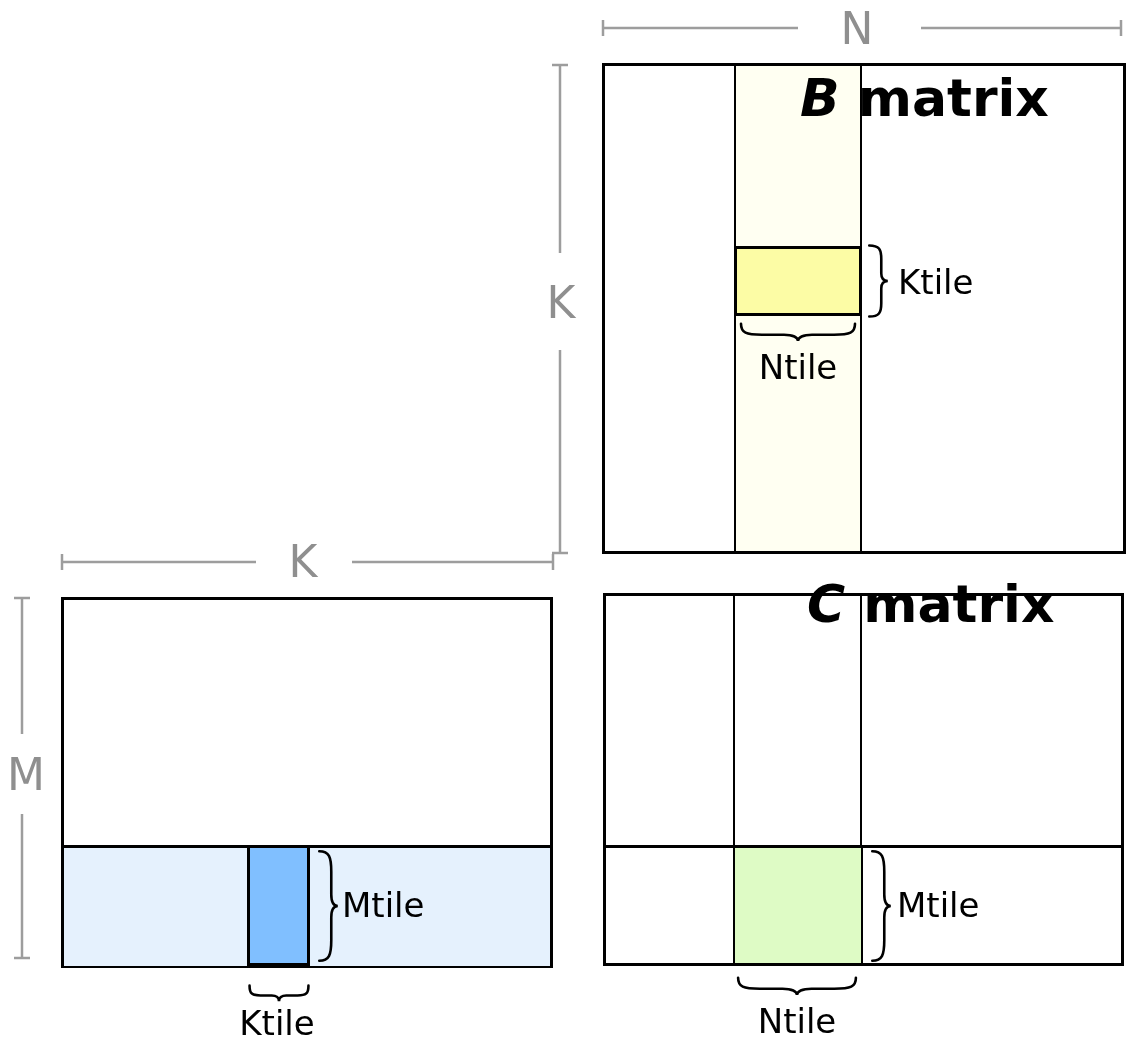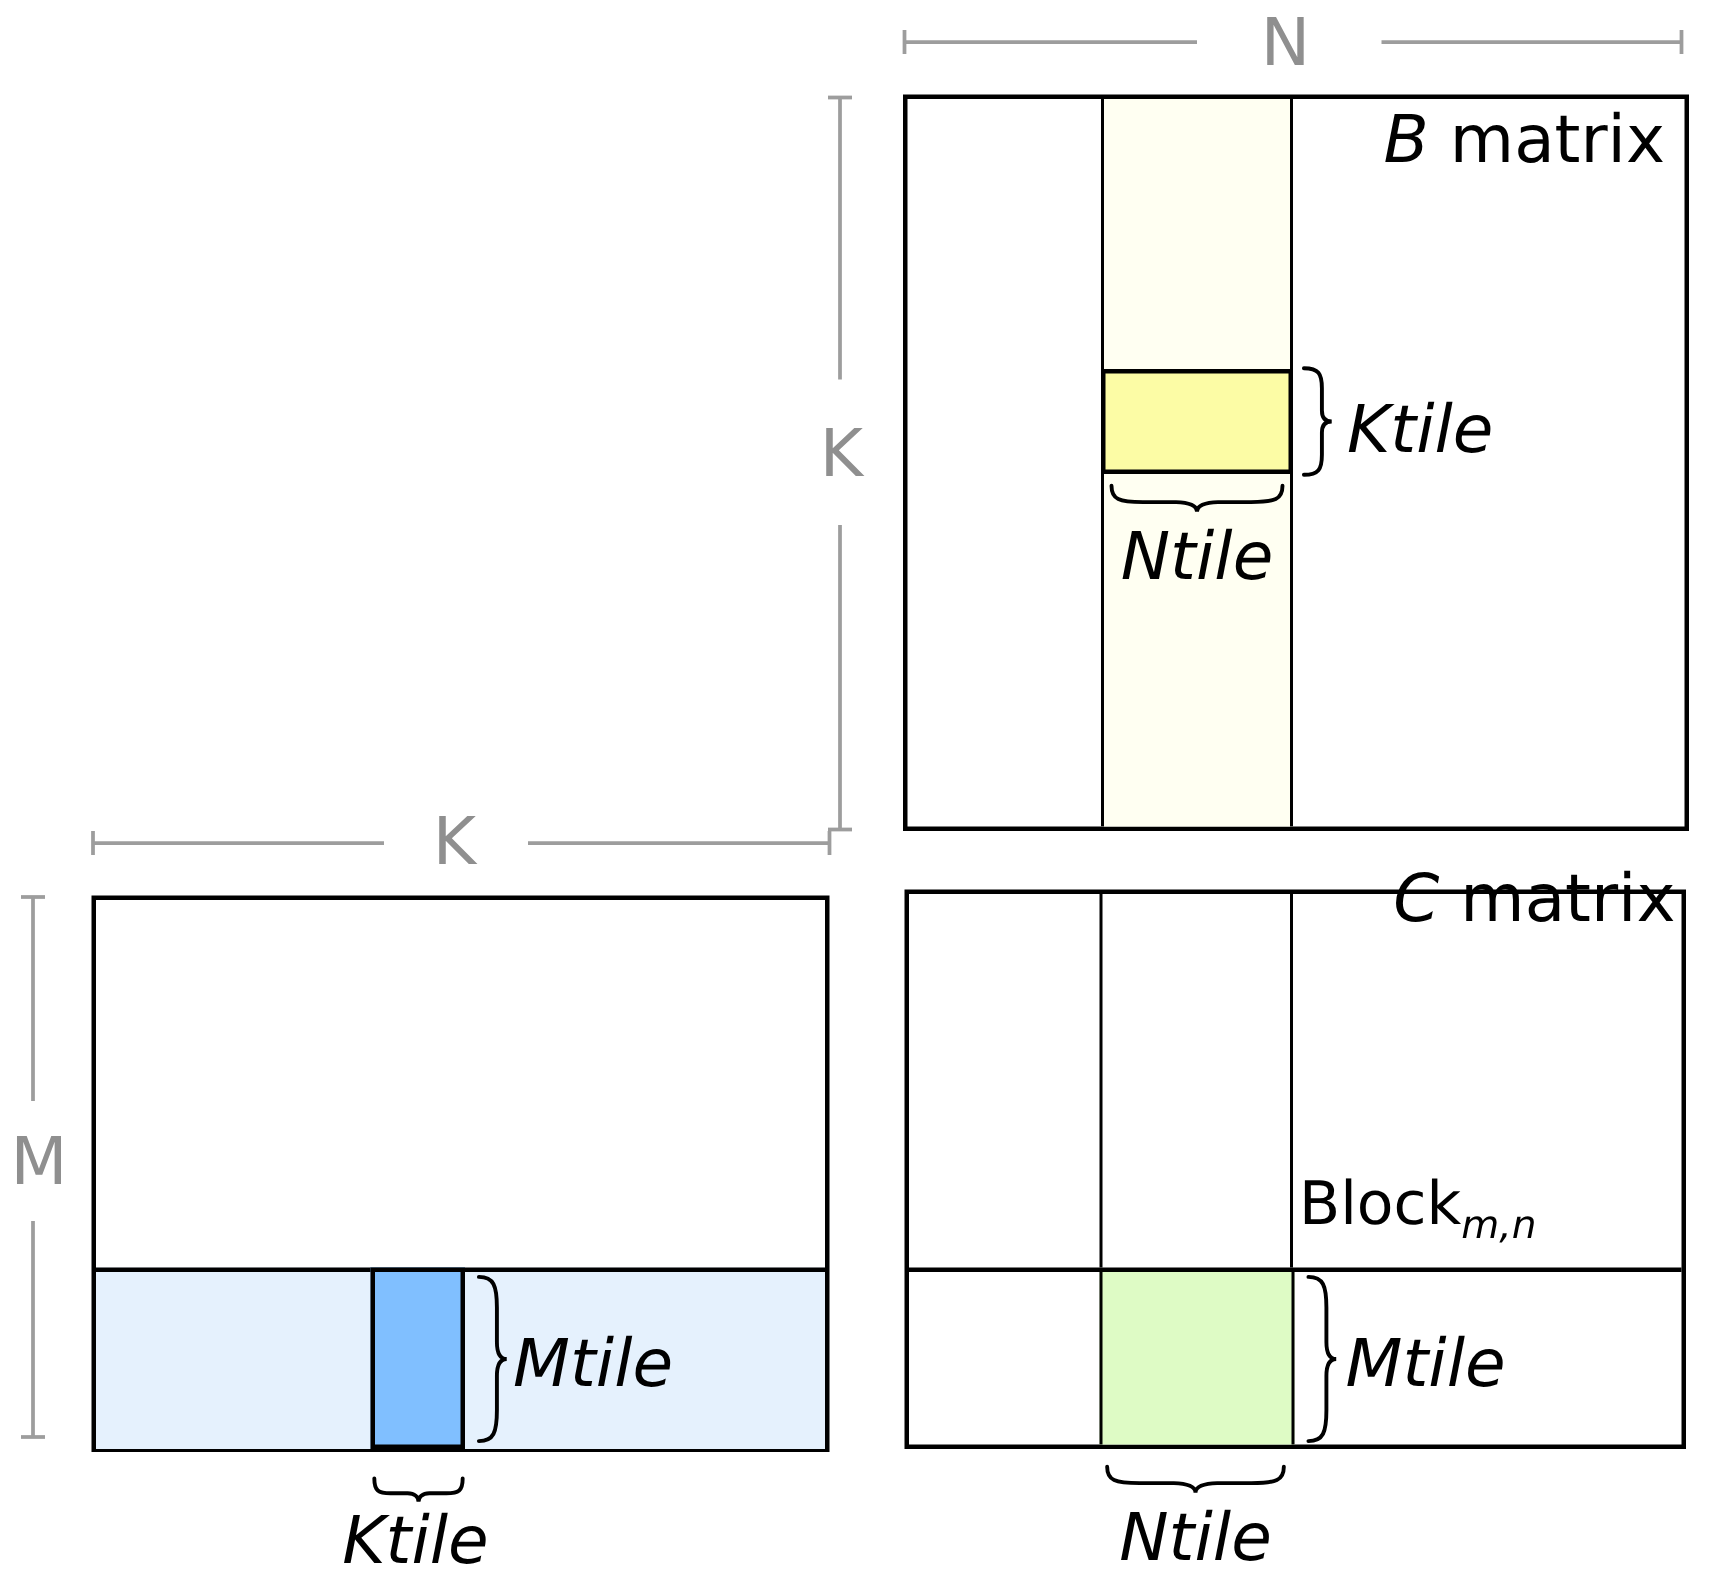--- a/index.html
+++ b/index.html
@@ -3,24 +3,24 @@
 <meta charset="utf-8">
 <style>
   html,body{margin:0;padding:0;background:#ffffff;}
   #canvas{
     position:relative;width:1140px;height:1050px;background:#ffffff;
     font-family:"DejaVu Sans","Liberation Sans",sans-serif;color:#000;
     overflow:hidden;
   }
   .abs{position:absolute;box-sizing:border-box;}
   .rect{position:absolute;box-sizing:border-box;border:3px solid #000;background:#fff;}
-  .mtitle{position:absolute;font-size:44px;line-height:1.05;text-align:right;white-space:nowrap;z-index:10;}
+  .mtitle{position:absolute;font-size:52px;line-height:1.05;text-align:left;white-space:nowrap;z-index:10;font-weight:bold;}
   .mtitle .letter{font-style:italic;}
   .dim-label{position:absolute;color:#8f8f8f;font-size:44px;line-height:1;z-index:10;transform:translateX(-50%);white-space:nowrap;}
-  .tile-label{position:absolute;font-style:italic;font-size:44px;line-height:1;z-index:10;white-space:nowrap;text-align:right;}
+  .tile-label{position:absolute;font-size:34px;line-height:1;z-index:10;white-space:nowrap;text-align:right;}
   .centerx{transform:translateX(-50%);}
   .block-label{position:absolute;font-size:40px;line-height:1;z-index:10;white-space:nowrap;}
   .block-label sub{font-size:26px;font-style:italic;line-height:1;}
   svg.overlay{position:absolute;left:0;top:0;z-index:5;}
   .vline{position:absolute;background:#000;width:2px;}
 </style>
 </head>
 <body>
 
 <div id="canvas">
@@ -42,23 +42,20 @@
   <span class="tile-label centerx" style="left:277px;top:1006px;">Ktile</span>
 
   <div class="rect" style="left:603px;top:593px;width:521px;height:373px;z-index:1"></div>
   <div class="vline" style="left:733px;top:596px;height:249px;z-index:2"></div>
   <div class="vline" style="left:860px;top:596px;height:249px;z-index:2"></div>
   <div class="abs" style="left:606px;top:845px;width:515px;height:3px;background:#000;z-index:2"></div>
   <div class="abs" style="left:733px;top:848px;width:130px;height:115px;background:#DEFBC5;border-left:2px solid #000;border-right:2px solid #000;z-index:3"></div>
   <span class="mtitle" style="left:807px;top:577px;width:310px;">
     <span class="letter">C</span>
     <span>matrix</span>
-  </span>
-  <span class="block-label" style="left:866px;top:783px;">
-    <span>Block</span><sub>m,n</sub>
   </span>
   <span class="tile-label" style="left:897px;top:888px;">Mtile</span>
   <span class="tile-label centerx" style="left:797px;top:1004px;">Ntile</span>
 
   <span class="dim-label" style="left:857px;top:7px;">N</span>
   <span class="dim-label" style="left:561px;top:281px;">K</span>
   <span class="dim-label" style="left:303px;top:540px;">K</span>
   <span class="dim-label" style="left:26px;top:753px;">M</span>
 
   <svg class="overlay" width="1140" height="1050" viewBox="0 0 1140 1050">

